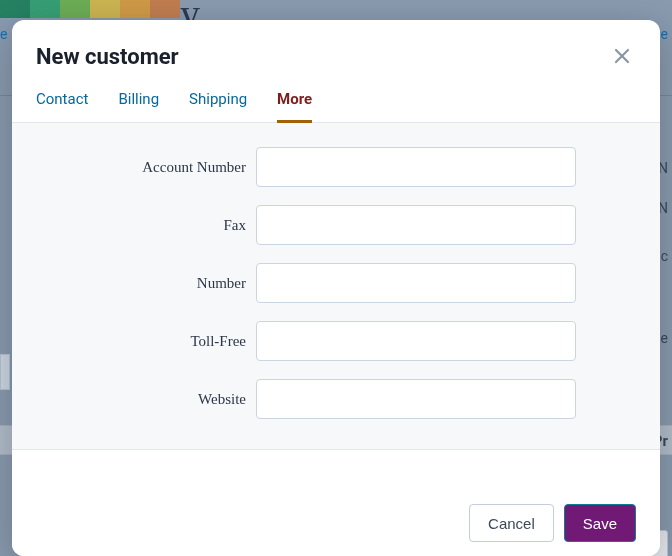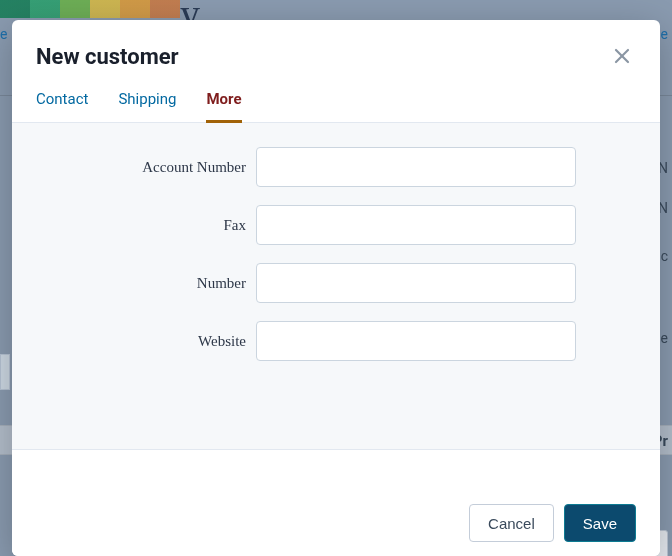--- a/index.html
+++ b/index.html
@@ -42,21 +42,21 @@
     .bg-strip-bottom { position: absolute; top: 425px; left: 0; right: 0; height: 30px; background: rgba(255,255,255,0.35); border-top: 1px solid rgba(0,0,0,0.08); border-bottom: 1px solid rgba(0,0,0,0.08); z-index: 1; }
     .bg-sep { position: absolute; top: 95px; left: 0; right: 0; height: 1px; background: rgba(0,0,0,0.12); z-index: 1; }
     .bg-footer-text { position: absolute; bottom: 0px; left: 20px; color: #3c4a5b; font-size: 15px; font-weight: 700; z-index: 1; opacity: 0.75; }
     .bg-footer-text2 { position: absolute; bottom: 0px; left: 528px; color: #3c4a5b; font-size: 14px; z-index: 1; opacity: 0.75; }
     .bg-smallbox { position: absolute; bottom: -2px; right: 4px; width: 24px; height: 28px; background: #f5f7fa; border: 1px solid #c4cdd9; border-radius: 3px 3px 0 0; z-index: 1; display: flex; align-items: flex-start; justify-content: center; padding-top: 4px; font-size: 13px; color: #3a4a5c; opacity: 0.85;}
 
     .modal {
       position: absolute;
       top: 20px; left: 12px; right: 12px; bottom: 0;
       background: #ffffff;
-      border-radius: 6px;
+      border-radius: 12px;
       box-shadow: 0 10px 40px rgba(0,0,0,0.25);
       z-index: 10;
       display: flex;
       flex-direction: column;
       overflow: hidden;
     }
     .modal-header {
       display: flex;
       align-items: center;
       justify-content: space-between;
@@ -142,21 +142,21 @@
       align-items: center;
       justify-content: center;
       margin-top: 40px;
     }
     .btn-secondary {
       background: #fff;
       border: 1px solid #c4cdd9;
       color: #3a4a5c;
     }
     .btn-primary {
-      background: #0c4a6e;
+      background: #701a75;
       border: 1px solid #0d7b92;
       color: #fff;
       font-weight: 400;
     }
   </style>
 </head>
 <body>
 
 <div class="bg-stripes"></div>
 <div class="bg-script">y</div>
@@ -182,35 +182,40 @@
     <button class="close-btn" aria-label="Close">
       <svg viewBox="0 0 16 16" fill="none" stroke="currentColor" stroke-width="2.2" stroke-linecap="round">
         <line x1="2" y1="2" x2="14" y2="14"></line>
         <line x1="14" y1="2" x2="2" y2="14"></line>
       </svg>
     </button>
   </div>
 
   <div class="tabs">
     <div class="tab">Contact</div>
+    <div class="tab">Billing</div>
     <div class="tab">Shipping</div>
     <div class="tab active">More</div>
   </div>
 
   <div class="modal-body">
     <div class="form-row">
       <label class="form-label">Account Number</label>
       <input class="form-input" type="text" value="" style="">
     </div>
     <div class="form-row">
       <label class="form-label">Fax</label>
       <input class="form-input" type="text" value="" style="">
     </div>
     <div class="form-row">
       <label class="form-label">Number</label>
+      <input class="form-input" type="text" value="" style="">
+    </div>
+    <div class="form-row">
+      <label class="form-label">Toll-Free</label>
       <input class="form-input" type="text" value="" style="">
     </div>
     <div class="form-row">
       <label class="form-label">Website</label>
       <input class="form-input" type="text" value="" style="">
     </div>
   </div>
 
   <div class="modal-footer">
     <button class="btn btn-secondary">Cancel</button>

